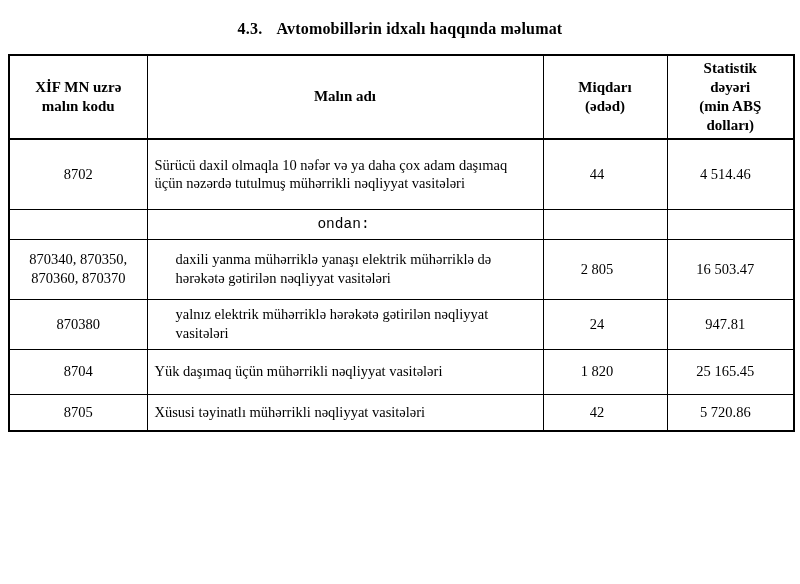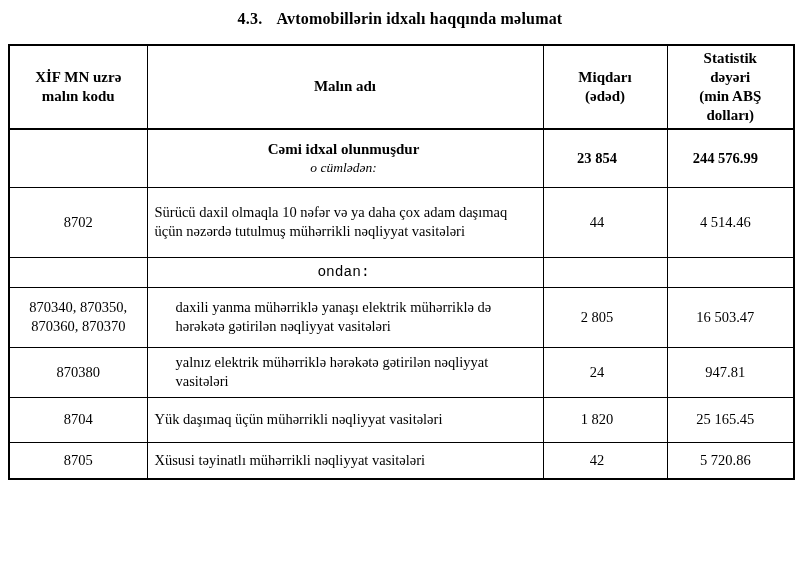--- a/index.html
+++ b/index.html
@@ -14,21 +14,21 @@
   }
   .page {
     width: 800px;
     height: 584px;
     position: relative;
   }
   .page-title {
     text-align: center;
     font-weight: bold;
     font-size: 16px;
-    padding-top: 10px;
+    padding-top: 20px;
     letter-spacing: 0.2px;
   }
   .page-title .num { margin-right: 14px; }
 
   table.data-table {
     border-collapse: collapse;
     table-layout: fixed;
     width: 785px;
     margin: 16px 0 0 8px;
     border: 2px solid #000;
@@ -101,29 +101,20 @@
         </th>
         <th>
           <div>Statistik</div>
           <div>dəyəri</div>
           <div>(min ABŞ</div>
           <div>dolları)</div>
         </th>
       </tr>
     </thead>
     <tbody>
-      <tr class="r-total">
-        <td class="code"></td>
-        <td class="name">
-          <div class="total-name">Cəmi idxal olunmuşdur</div>
-          <div class="total-sub">o cümlədən:</div>
-        </td>
-        <td class="qty bold">23 854</td>
-        <td class="val bold">244 576.99</td>
-      </tr>
 
       <tr class="r-8702">
         <td class="code">8702</td>
         <td class="name">Sürücü daxil olmaqla 10 nəfər və ya daha çox adam daşımaq üçün nəzərdə tutulmuş mühərrikli nəqliyyat vasitələri</td>
         <td class="qty">44</td>
         <td class="val">4 514.46</td>
       </tr>
 
 
       <tr class="r-ondan">

